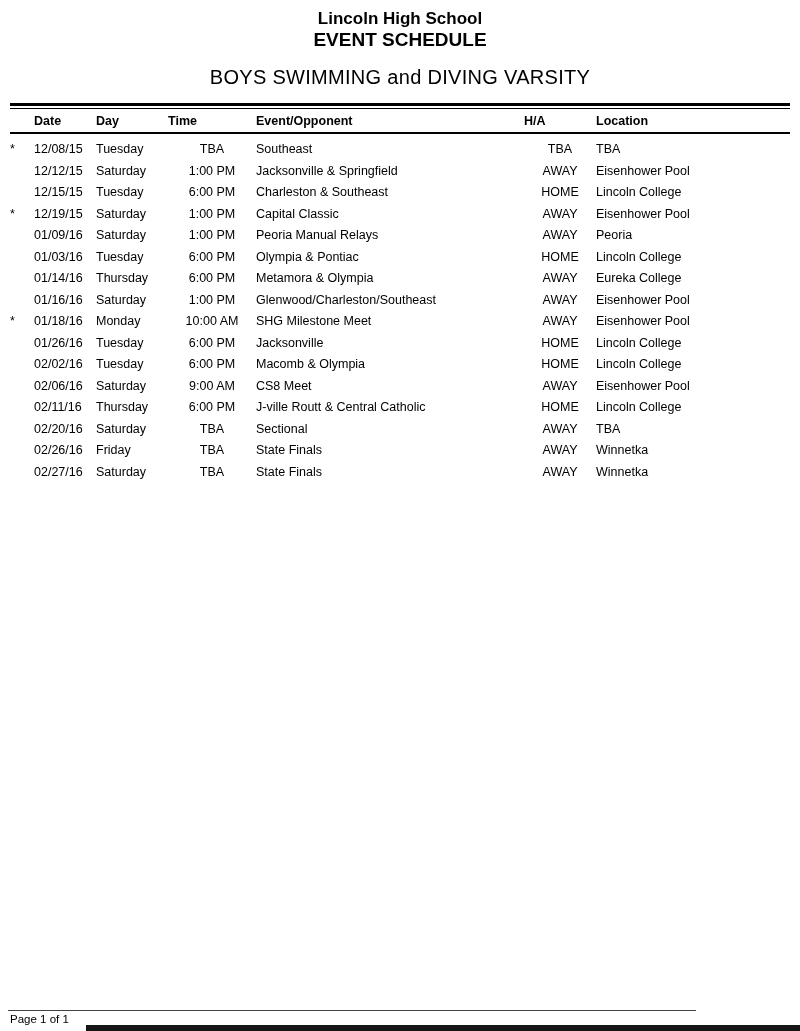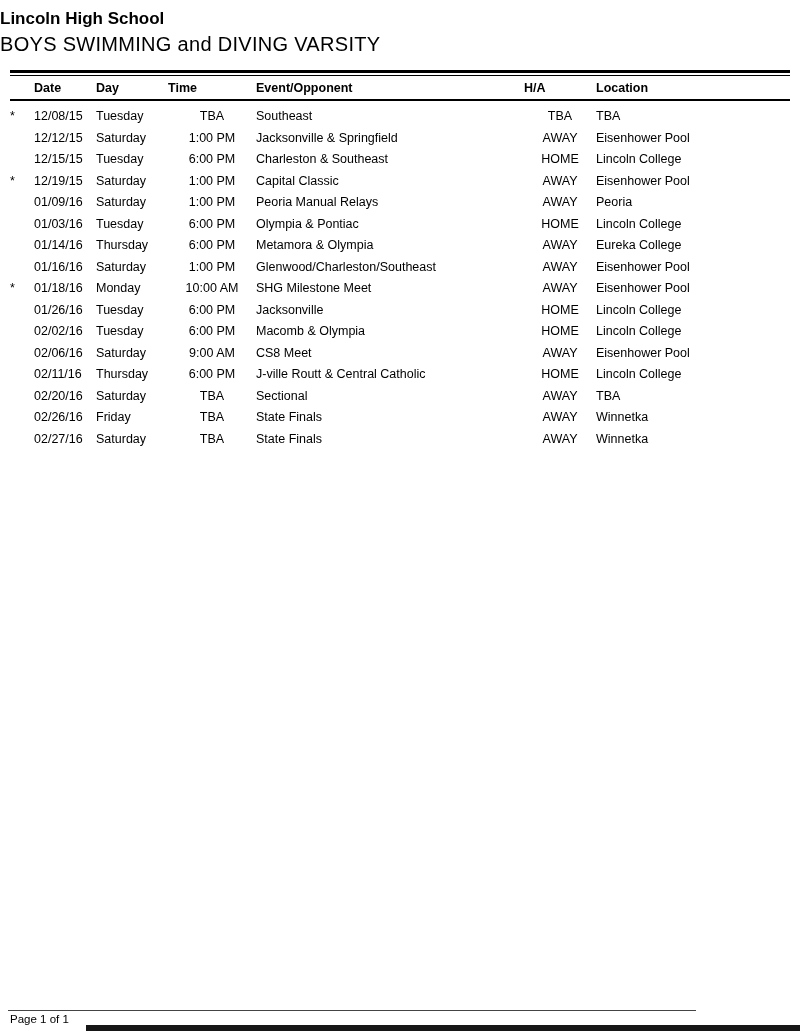--- a/index.html
+++ b/index.html
@@ -1,24 +1,24 @@
 <!DOCTYPE html>
 <html><head>
 <meta charset="utf-8">
 <style>
   html,body{margin:0;padding:0;}
   body{
     width:800px;height:1031px;position:relative;background:#ffffff;
     font-family:"Liberation Sans","DejaVu Sans",sans-serif;color:#000;
     overflow:hidden;
   }
-  .page-header{ text-align:left; padding-top:8px; }
+  .page-header{ text-align:center; padding-top:8px; }
   .school-name{ font-size:17px; font-weight:bold; line-height:1.25; }
   .doc-title{ font-size:19px; font-weight:bold; line-height:1.2; }
-  .doc-subtitle{ font-size:20px; font-weight:normal; margin-top:4px; letter-spacing:0.3px; }
+  .doc-subtitle{ font-size:20px; font-weight:normal; margin-top:14px; letter-spacing:0.3px; }
 
   .rules{ margin:14px 10px 0 10px; }
   .rule-thick{ height:3px; background:#000; }
   .rule-thin{ height:1px; background:#000; margin-top:2px; }
 
   table.schedule{
     width:780px; margin:0 10px; border-collapse:collapse; table-layout:fixed;
   }
   table.schedule th{
     font-size:12.5px; font-weight:bold; text-align:left;
@@ -47,20 +47,21 @@
   .footer-text{ font-size:11.5px; padding-left:10px; }
   .bottom-bar{
     position:absolute; left:86px; right:0; bottom:0; height:6px; background:#161616;
   }
 </style>
 </head>
 <body>
 
 <div class="page-header">
   <div class="school-name">Lincoln High School</div>
+  <div class="doc-title">EVENT SCHEDULE</div>
   <div class="doc-subtitle">BOYS SWIMMING and DIVING VARSITY</div>
 </div>
 
 <div class="rules">
   <div class="rule-thick"></div>
   <div class="rule-thin"></div>
 </div>
 
 <table class="schedule">
   <colgroup>

